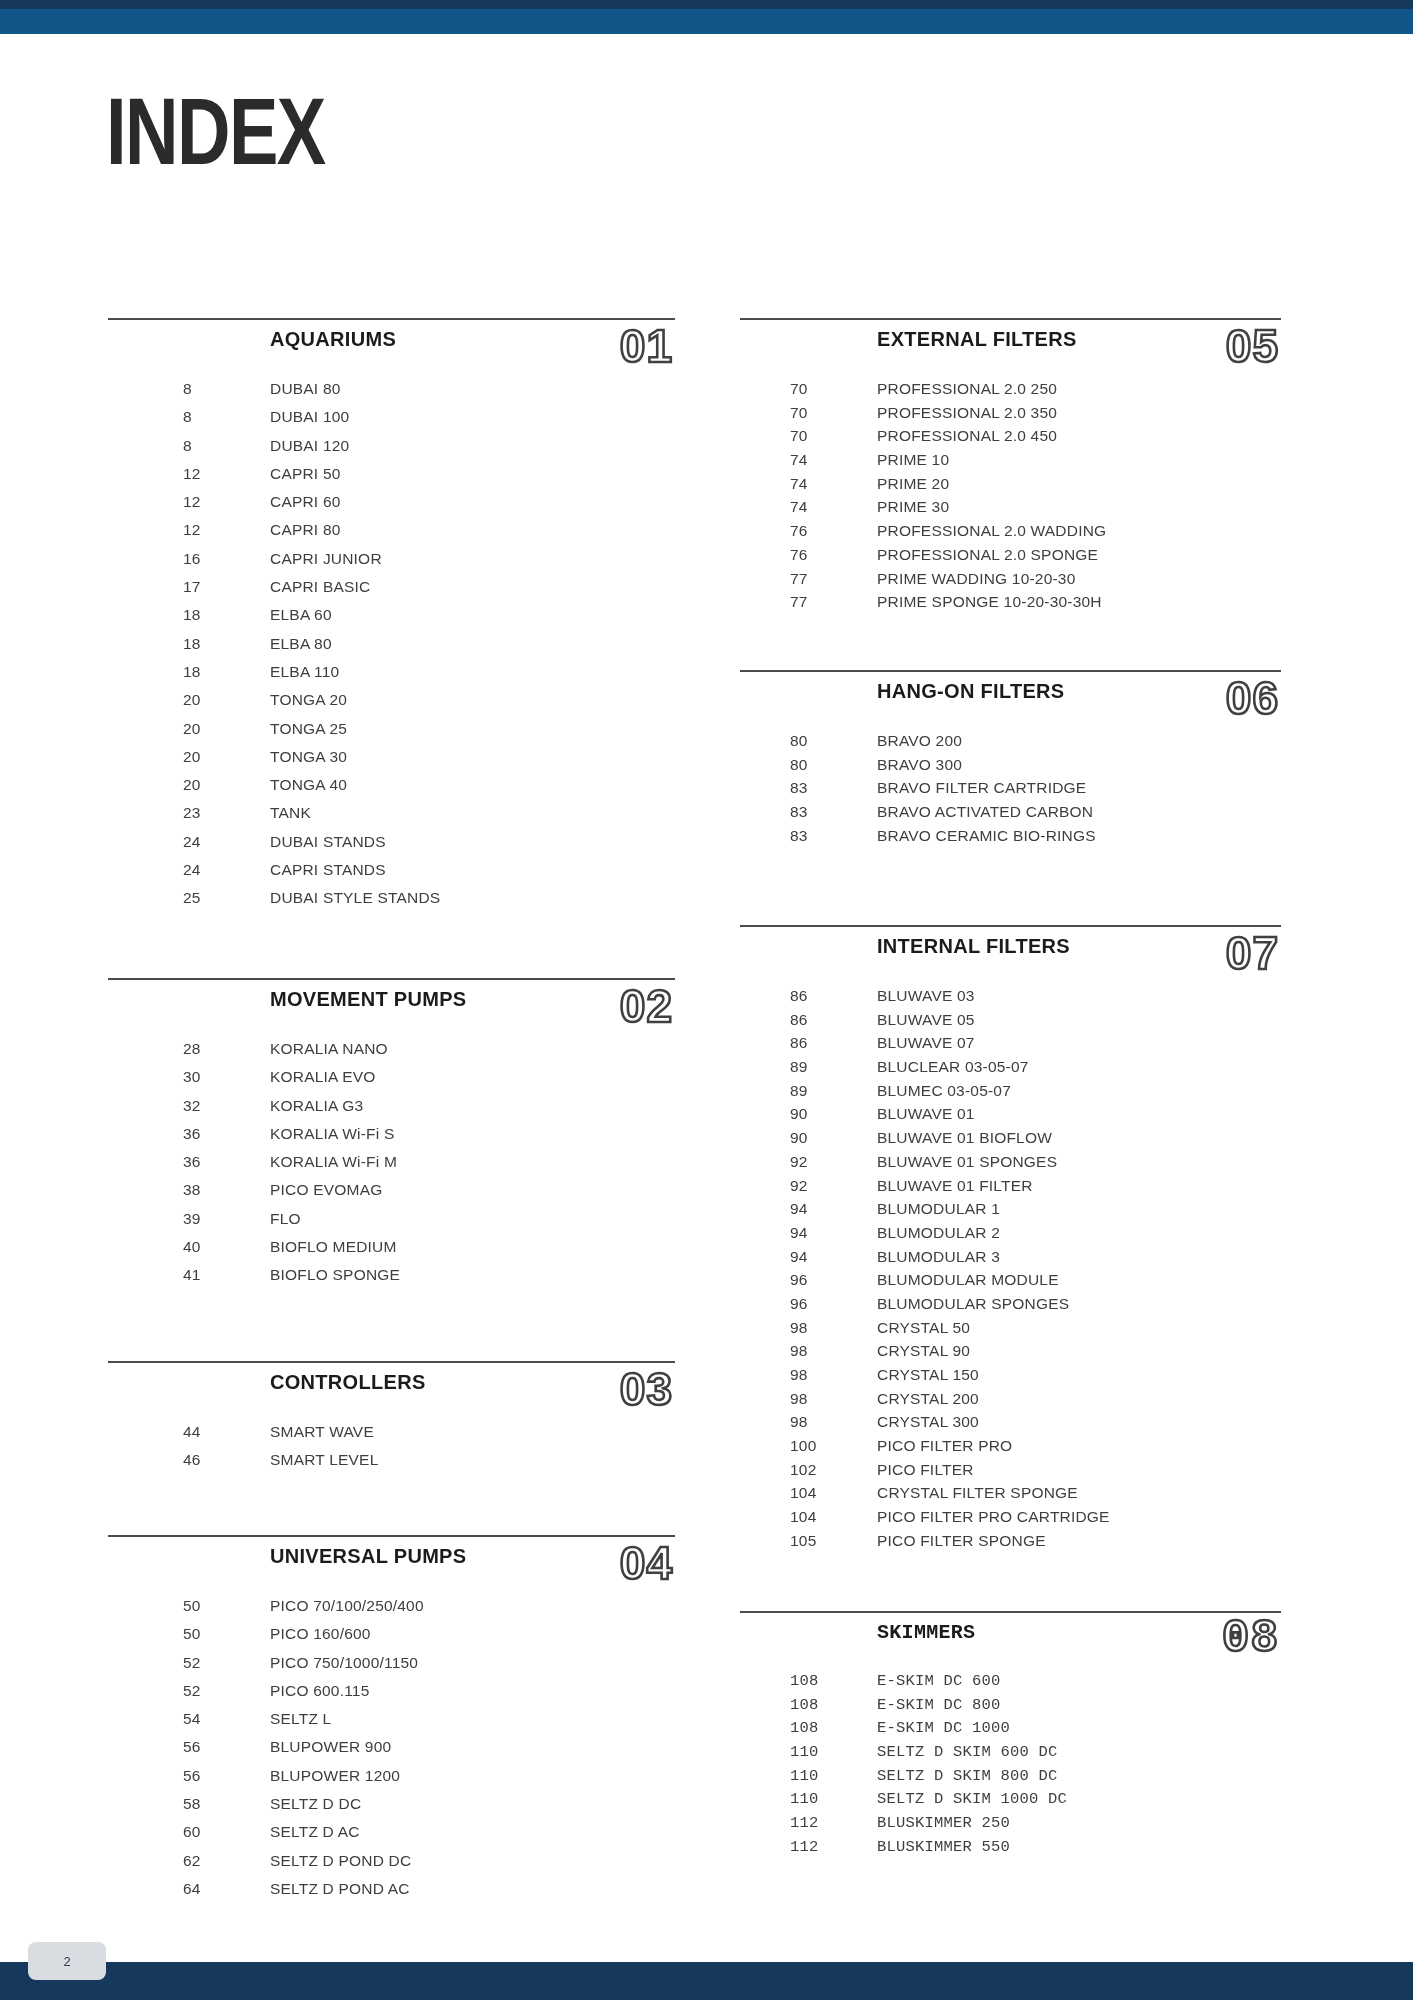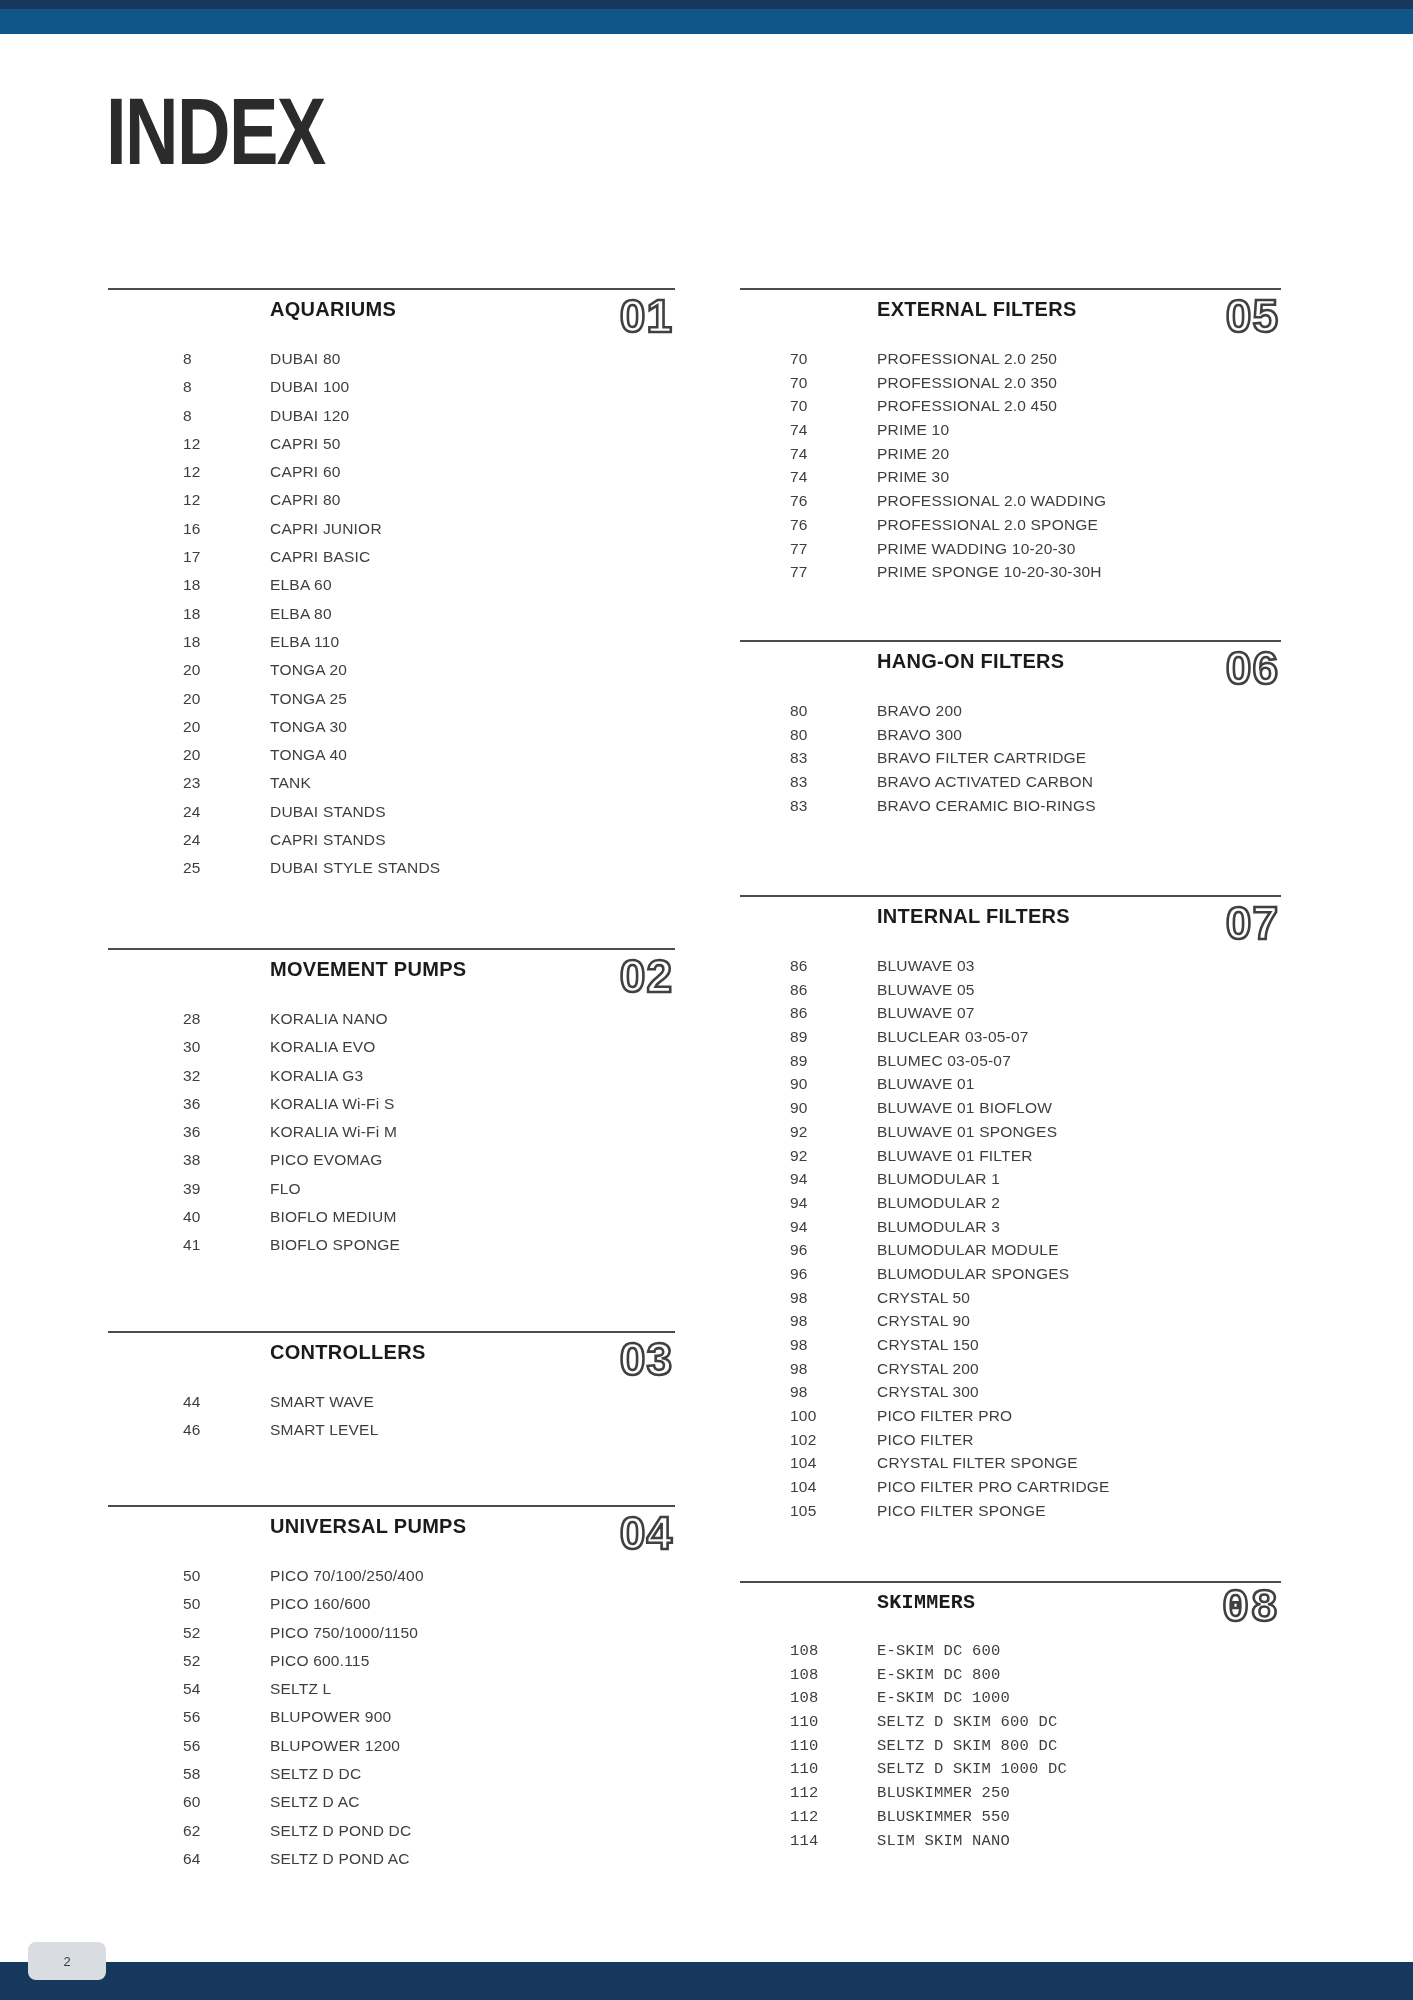--- a/index.html
+++ b/index.html
@@ -21,21 +21,21 @@
   }
   .top-bar{position:absolute;left:0;top:0;width:100%;height:34px;background:var(--top-bar-blue);border-top:9px solid var(--top-bar-navy);}
   .page-title{
     position:absolute;left:106px;top:84px;margin:0;
     font-size:95px;font-weight:700;color:#2b2b2d;letter-spacing:-2px;line-height:1;
     transform:scaleX(.78);transform-origin:left top;
   }
   .col{position:absolute;top:0;height:2000px;}
   #col-left{left:108px;width:567px;--num-x:75px;--name-x:162px;--row-h:28.3px;}
   #col-right{left:740px;width:541px;--num-x:50px;--name-x:137px;--row-h:23.7px;}
-  .section{position:absolute;left:0;width:100%;}
+  .section{position:absolute;left:0;width:100%;margin-top:30px;}
   .rule{height:2px;background:var(--rule-gray);}
   .sec-title{
     position:absolute;left:var(--name-x);top:10px;margin:0;
     font-size:20px;font-weight:700;color:var(--title-dark);letter-spacing:.3px;white-space:nowrap;
   }
   .sec-num{
     position:absolute;right:2px;top:10px;
     font-size:46px;font-weight:700;line-height:.8;letter-spacing:1px;
     color:#ffffff;-webkit-text-stroke:2.6px var(--number-outline);
   }
@@ -465,24 +465,20 @@
             <span class="nm">SELTZ D SKIM 1000 DC</span>
           </li>
           <li class="row">
             <span class="pg">112</span>
             <span class="nm">BLUSKIMMER 250</span>
           </li>
           <li class="row">
             <span class="pg">112</span>
             <span class="nm">BLUSKIMMER 550</span>
           </li>
-          <li class="row">
-            <span class="pg">114</span>
-            <span class="nm">SLIM SKIM NANO</span>
-          </li>
         </ul>
       </div>
     </section>
 </main>
 
 <div class="page-tab">
   <span>2</span>
 </div>
 <div class="bottom-bar"></div>
 

